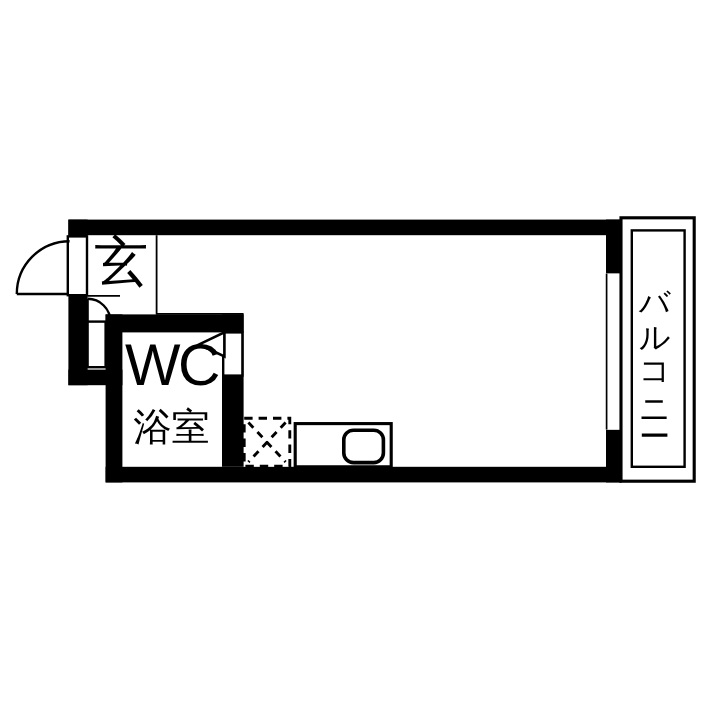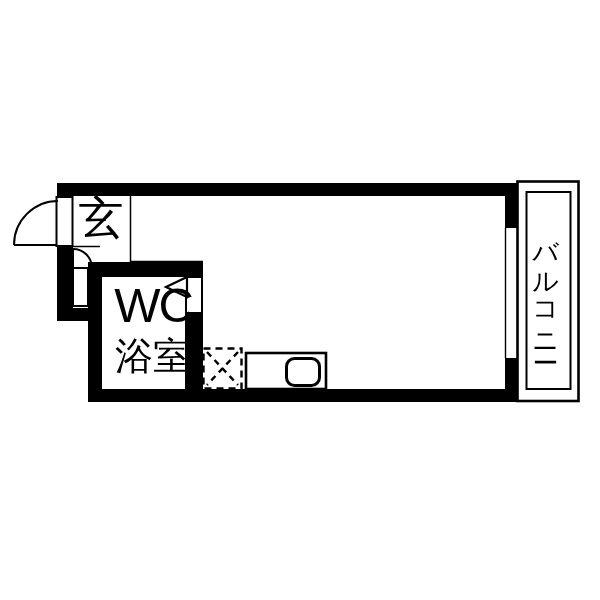--- a/index.html
+++ b/index.html
@@ -30,32 +30,32 @@
   }
   .label-entrance {
     left: 72px;
     top: 194px;
     width: 58px;
     text-align: center;
     font-size: 45px;
     line-height: 48px;
   }
   .label-wc-block {
-    left: 111px;
+    left: 101px;
     top: 279px;
     width: 84px;
     text-align: center;
   }
   .label-wc {
     font-size: 49px;
     line-height: 53px;
     letter-spacing: -2px;
   }
   .label-bath {
-    font-size: 38px;
+    font-size: 32px;
     line-height: 49px;
     letter-spacing: 0px;
   }
   .label-balcony {
     left: 532px;
     top: 223px;
     width: 32px;
     height: 160px;
     writing-mode: vertical-rl;
     text-orientation: mixed;

